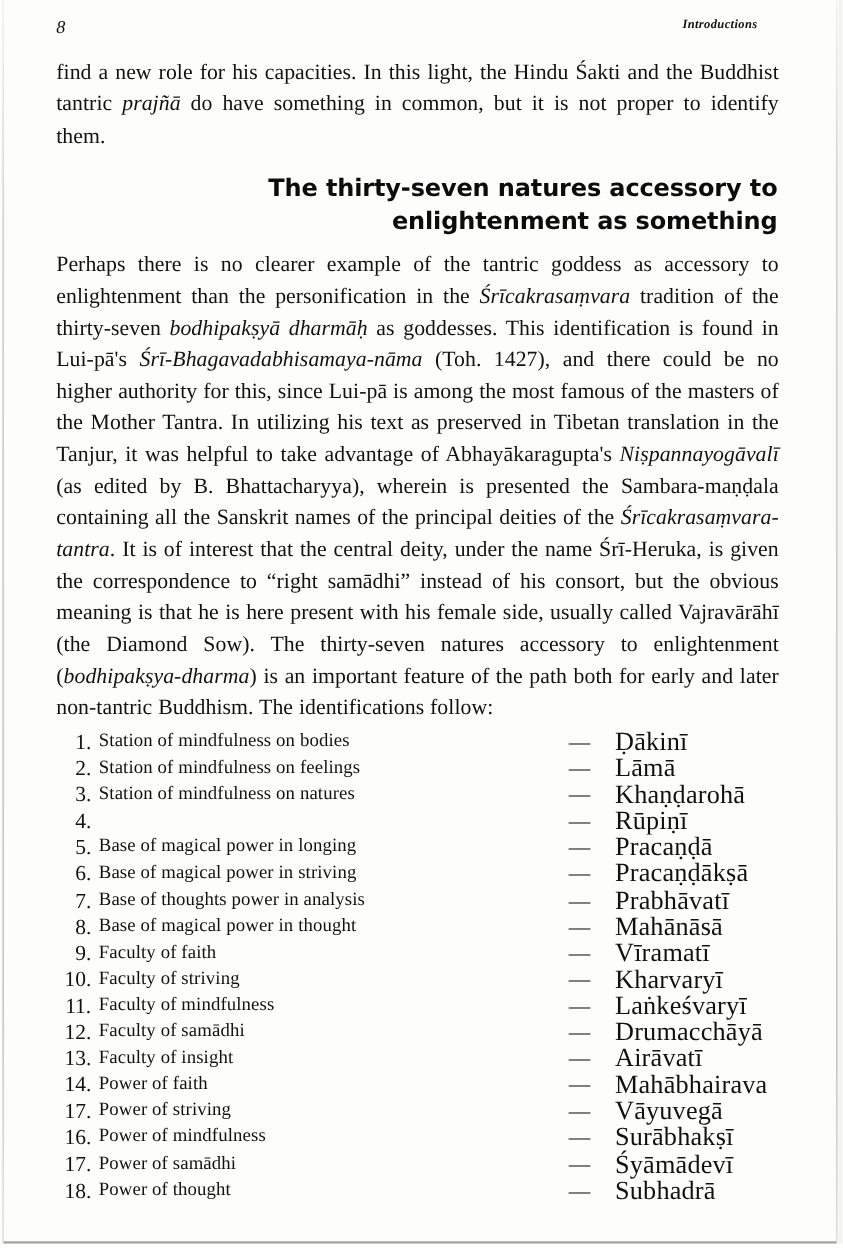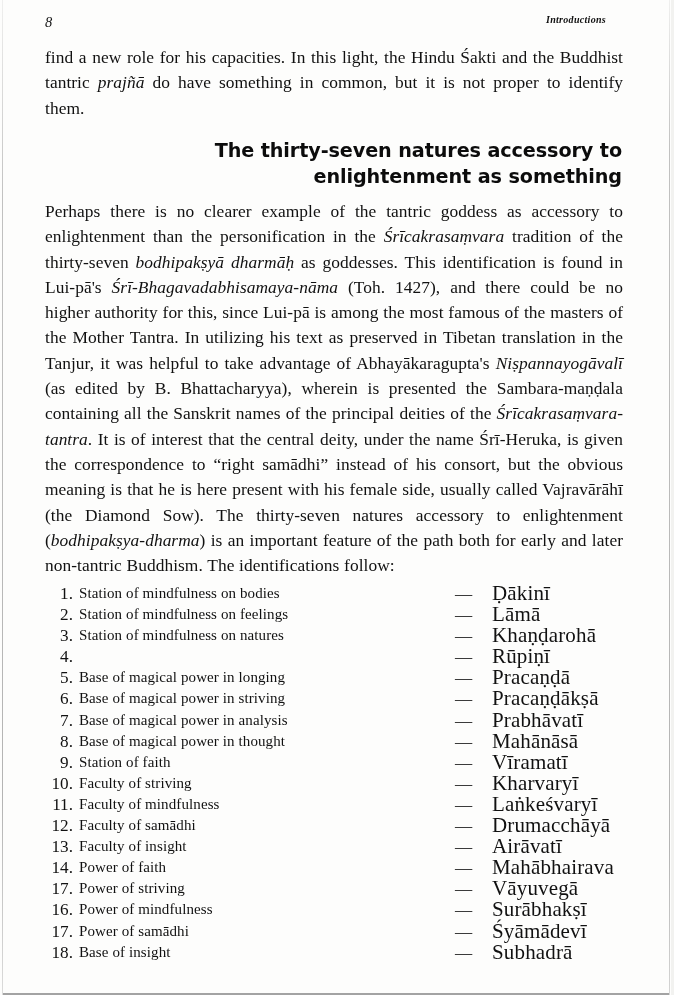--- a/index.html
+++ b/index.html
@@ -215,33 +215,33 @@
         <span class="ident-goddess">Pracaṇḍā</span>
       </div>
       <div class="ident-row">
         <span class="ident-num">6.</span>
         <span class="ident-term">Base of magical power in striving</span>
         <span class="ident-dash">—</span>
         <span class="ident-goddess">Pracaṇḍākṣā</span>
       </div>
       <div class="ident-row">
         <span class="ident-num">7.</span>
-        <span class="ident-term">Base of magical power in analysis</span>
+        <span class="ident-term">Base of thoughts power in analysis</span>
         <span class="ident-dash">—</span>
         <span class="ident-goddess">Prabhāvatī</span>
       </div>
       <div class="ident-row">
         <span class="ident-num">8.</span>
         <span class="ident-term">Base of magical power in thought</span>
         <span class="ident-dash">—</span>
         <span class="ident-goddess">Mahānāsā</span>
       </div>
       <div class="ident-row">
         <span class="ident-num">9.</span>
-        <span class="ident-term">Station of faith</span>
+        <span class="ident-term">Faculty of faith</span>
         <span class="ident-dash">—</span>
         <span class="ident-goddess">Vīramatī</span>
       </div>
       <div class="ident-row">
         <span class="ident-num">10.</span>
         <span class="ident-term">Faculty of striving</span>
         <span class="ident-dash">—</span>
         <span class="ident-goddess">Kharvaryī</span>
       </div>
       <div class="ident-row">
@@ -281,19 +281,19 @@
         <span class="ident-goddess">Surābhakṣī</span>
       </div>
       <div class="ident-row">
         <span class="ident-num">17.</span>
         <span class="ident-term">Power of samādhi</span>
         <span class="ident-dash">—</span>
         <span class="ident-goddess">Śyāmādevī</span>
       </div>
       <div class="ident-row">
         <span class="ident-num">18.</span>
-        <span class="ident-term">Base of insight</span>
+        <span class="ident-term">Power of thought</span>
         <span class="ident-dash">—</span>
         <span class="ident-goddess">Subhadrā</span>
       </div>
     </div>
 
 </div>
 
 </body></html>

